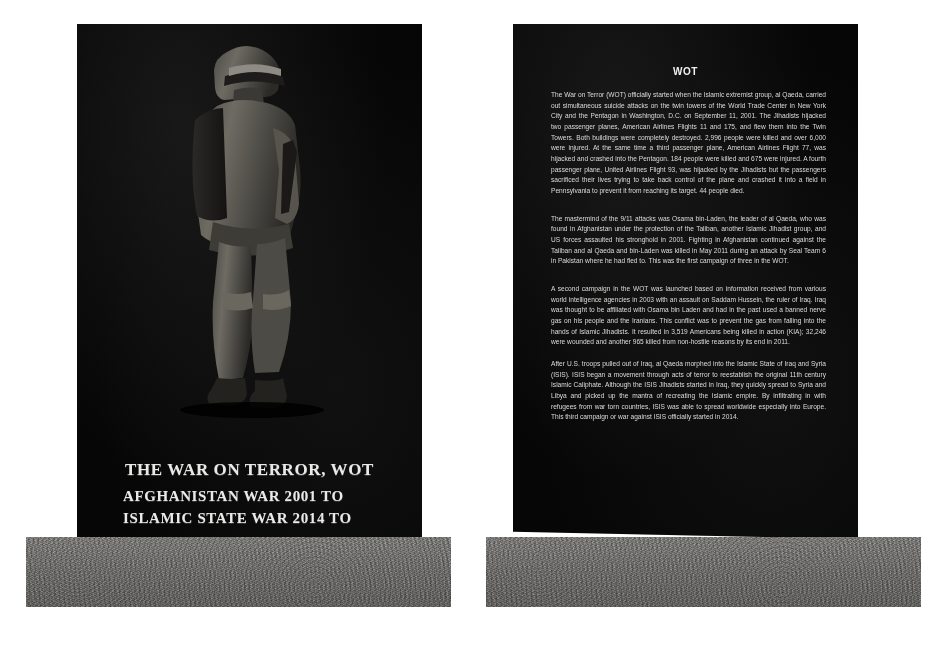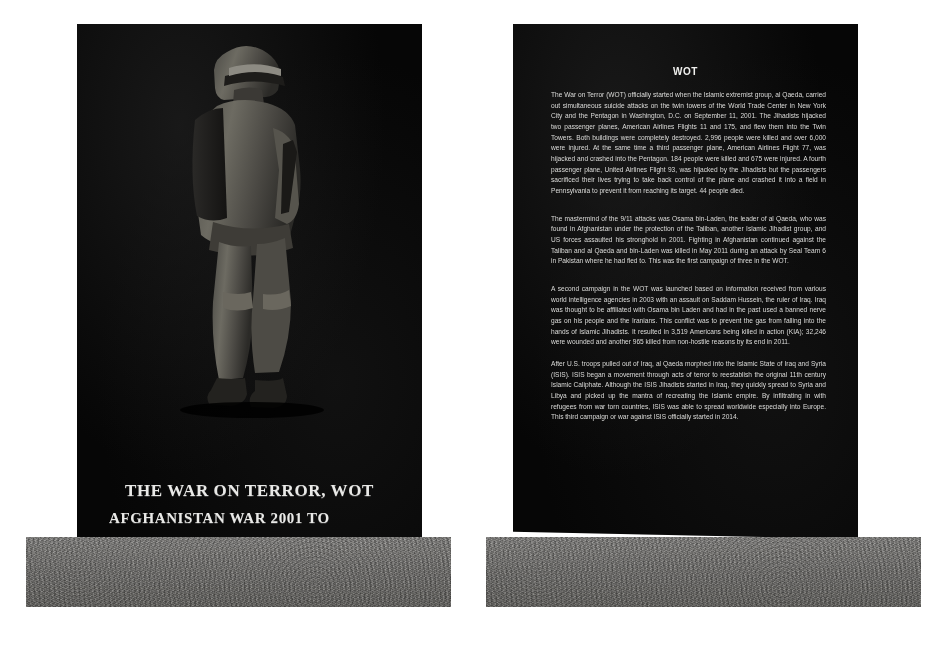--- a/index.html
+++ b/index.html
@@ -97,21 +97,21 @@
   }
   .insc-title {
     font-size: 17px;
     margin: 0 0 6px 0;
     line-height: 1.2;
   }
   .insc-line {
     font-size: 15px;
     line-height: 1.42;
     margin: 0;
-    padding-left: 32px;
+    padding-left: 46px;
     text-align: left;
   }
 
   
   .wot-title {
     position: absolute;
     top: 42px;
     left: 0; right: 0;
     text-align: center;
     color: #f0f0ee;
@@ -181,20 +181,21 @@
           <path d="M140 354 q22 2 28 0 l2 16 q-2 10 -16 12 l-22 -2 q-4 -8 2 -14 Z" fill="#23221f"></path>
           <path d="M178 356 q22 2 28 -2 l4 18 q0 10 -14 12 l-22 -1 q-4 -10 4 -16 Z" fill="#23221f"></path>
 
           <ellipse cx="175" cy="386" rx="72" ry="8" fill="#000" opacity="0.85"></ellipse>
         </svg>
       </div>
 
       <div class="inscription">
         <div class="insc-title">THE WAR ON TERROR, WOT</div>
         <div class="insc-line">AFGHANISTAN WAR 2001 TO</div>
+        <div class="insc-line">ISLAMIC STATE WAR 2014 TO</div>
       </div>
 
     </div>
   </div>
   <div class="base base-left"></div>
 
   <div class="monument monument-right">
     <div class="stone">
 
       <div class="wot-title">WOT</div>

